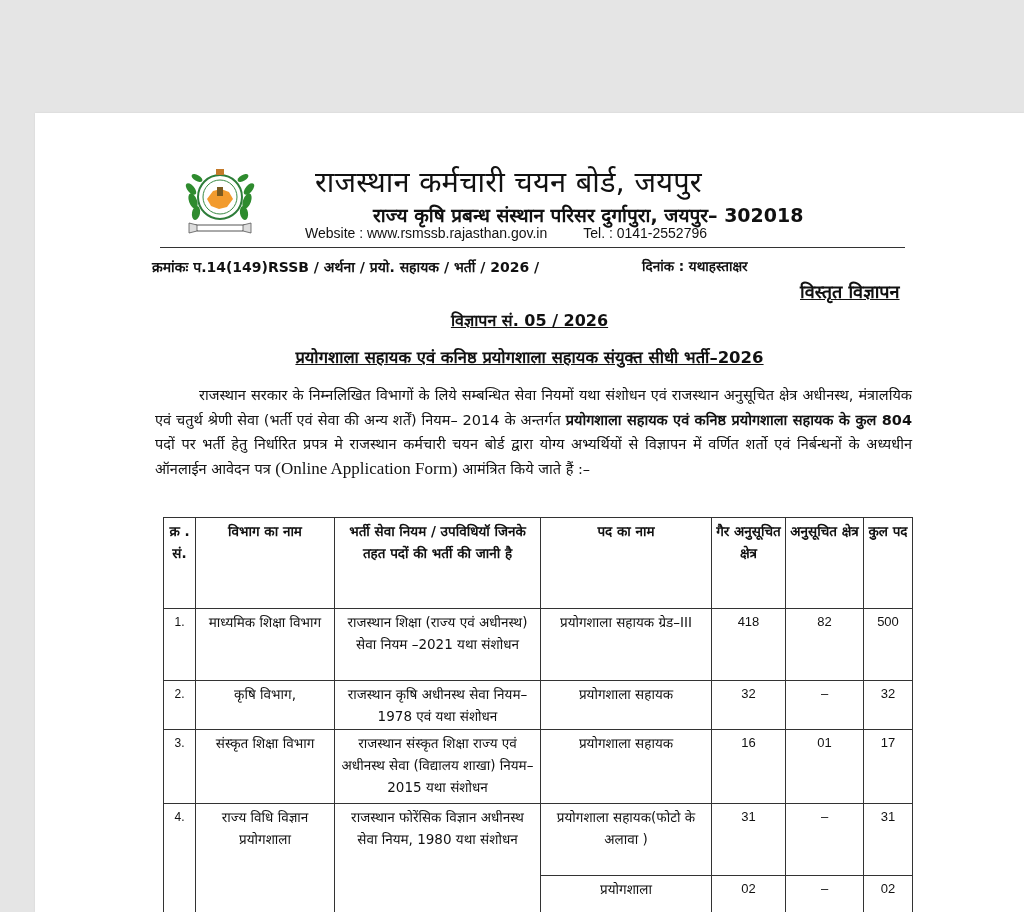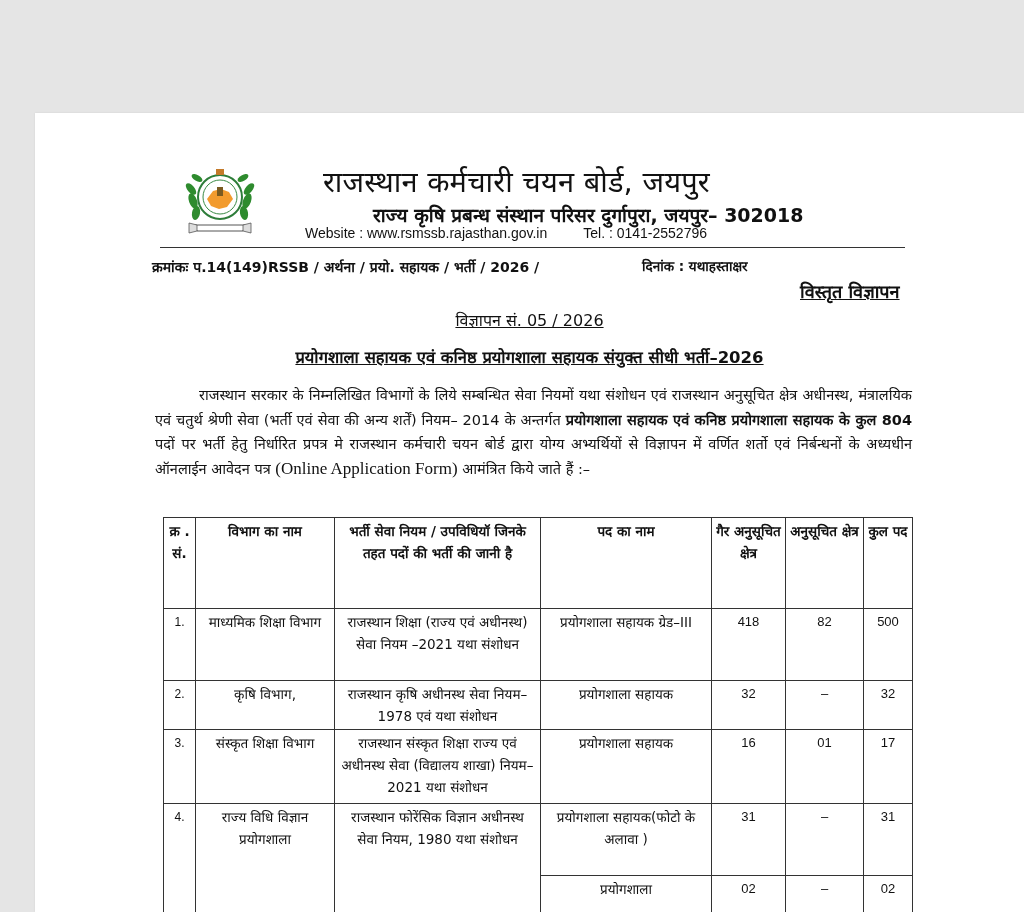--- a/index.html
+++ b/index.html
@@ -12,31 +12,31 @@
   }
   .page {
     position: absolute; left: 35px; top: 113px; width: 989px; height: 799px;
     background: #ffffff;
     box-shadow: 0 0 2px rgba(0,0,0,0.08);
   }
   .abs { position: absolute; }
 
   
   .logo { left: 148px; top: 48px; width: 74px; height: 76px; }
-  .org-title { left: 280px; top: 48px; font-size: 29px; font-weight: 500; letter-spacing: 0.2px; white-space: nowrap; margin-left: 8px; }
+  .org-title { left: 280px; top: 48px; font-size: 29px; font-weight: 500; letter-spacing: 0.2px; white-space: nowrap; }
   .org-addr { left: 338px; top: 89px; font-size: 19px; white-space: nowrap; font-weight: 600; }
   .org-contact { left: 270px; top: 112px; font-size: 14px; white-space: nowrap; font-family: "Liberation Sans", sans-serif; }
   .org-contact .tel { margin-left: 36px; }
   .rule { left: 125px; top: 134px; width: 745px; height: 0; border-top: 1.5px solid #333; }
 
   .ref { left: 117px; top: 144px; font-size: 14px; font-weight: 600; white-space: nowrap; }
   .date { left: 607px; top: 144px; font-size: 13.5px; font-weight: 600; white-space: nowrap; }
   .detailed { left: 765px; top: 166px; font-size: 18px; font-weight: 600; text-decoration: underline; white-space: nowrap; }
 
-  .adv-no { left: 0; width: 989px; top: 196px; text-align: center; font-size: 16px; font-weight: 400; text-decoration: underline; }
+  .adv-no { left: 0; width: 989px; top: 196px; text-align: center; font-size: 16px; font-weight: 700; text-decoration: underline; }
   .adv-title { left: 0; width: 989px; top: 232px; text-align: center; font-size: 16.5px; font-weight: 700; text-decoration: underline; }
 
   .intro {
     left: 120px; top: 270px; width: 757px;
     font-size: 14.5px; line-height: 24.5px; text-align: justify; text-align-last: left;
     text-indent: 44px;
   }
   .intro b { font-weight: 700; }
   .intro .en { font-family: "Liberation Serif", serif; font-size: 17px; }
 
@@ -136,21 +136,21 @@
         <td>कृषि विभाग,</td>
         <td>राजस्थान कृषि अधीनस्थ सेवा नियम–1978 एवं यथा संशोधन</td>
         <td>प्रयोगशाला सहायक</td>
         <td class="num">32</td>
         <td class="num">–</td>
         <td class="num">32</td>
       </tr>
       <tr style="height:74px">
         <td class="sn">3.</td>
         <td>संस्कृत शिक्षा विभाग</td>
-        <td>राजस्थान संस्कृत शिक्षा राज्य एवं अधीनस्थ सेवा (विद्यालय शाखा) नियम– 2021 यथा संशोधन</td>
+        <td>राजस्थान संस्कृत शिक्षा राज्य एवं अधीनस्थ सेवा (विद्यालय शाखा) नियम– 2015 यथा संशोधन</td>
         <td>प्रयोगशाला सहायक</td>
         <td class="num">16</td>
         <td class="num">01</td>
         <td class="num">17</td>
       </tr>
       <tr style="height:72px">
         <td class="sn" rowspan="2">4.</td>
         <td rowspan="2">राज्य विधि विज्ञान प्रयोगशाला</td>
         <td rowspan="2">राजस्थान फोरेंसिक विज्ञान अधीनस्थ सेवा नियम, 1980 यथा संशोधन</td>
         <td>प्रयोगशाला सहायक(फोटो के अलावा )</td>

